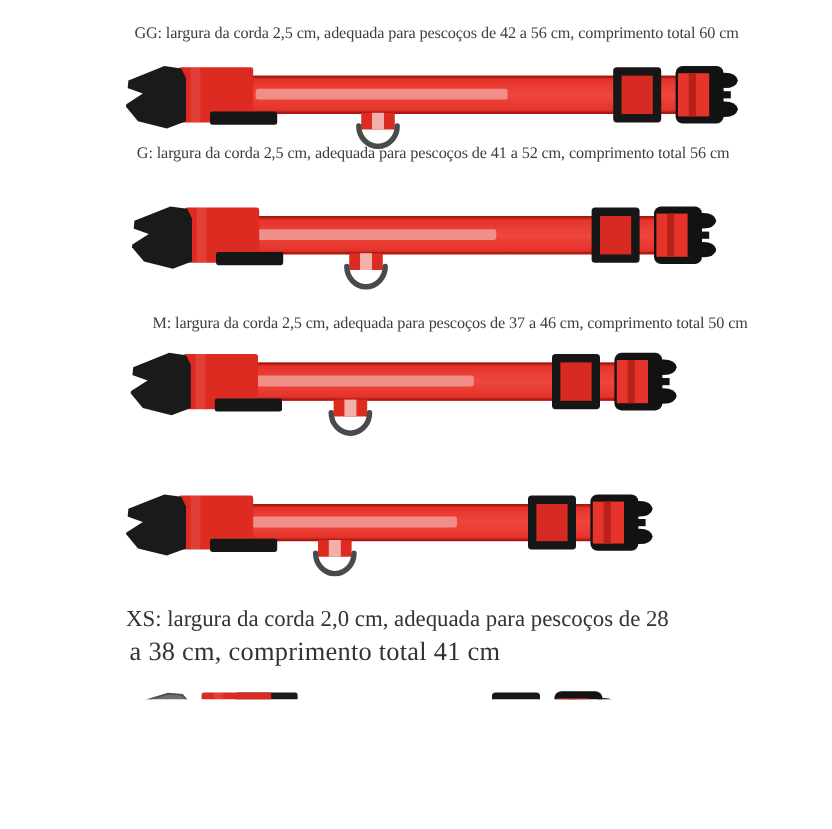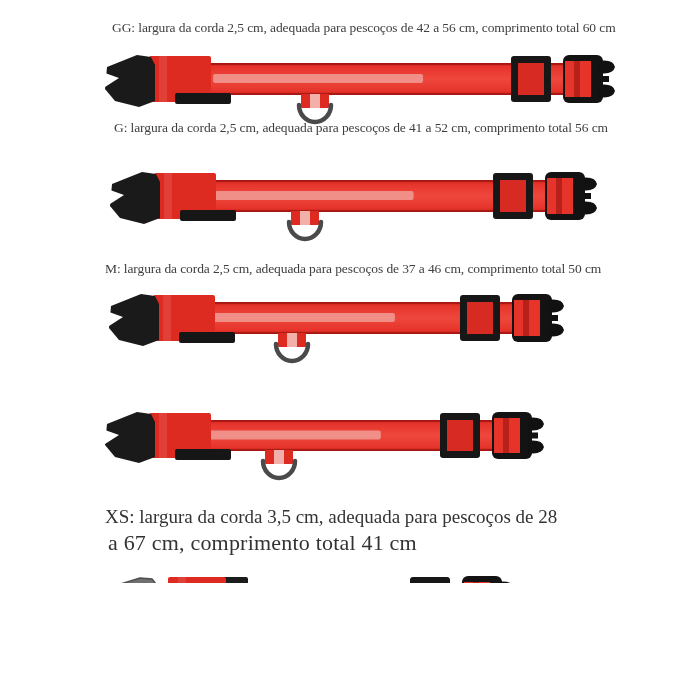--- a/index.html
+++ b/index.html
@@ -88,21 +88,21 @@
         <rect x="439" y="10" width="26" height="36" fill="#e6342b"></rect>
         <rect x="448" y="10" width="6" height="36" fill="#b7211a"></rect>
         <g>
           <path d="M 473 10 Q 487 8 489 16 Q 487 24 473 22 Z" fill="#111111"></path>
           <path d="M 473 34 Q 487 32 489 40 Q 487 48 473 46 Z" fill="#111111"></path>
           <rect x="473" y="25" width="10" height="6" fill="#111111"></rect>
         </g>
       </svg>
     </div>
 
-  <p class="desc" style="left:90px;top:261px">M: largura da corda 2,5 cm, adequada para pescoços de 37 a 46 cm, comprimento total 50 cm</p>
+  <p class="desc" style="left:112px;top:261px">M: largura da corda 2,5 cm, adequada para pescoços de 37 a 46 cm, comprimento total 50 cm</p>
   <div class="collar" style="left:92px;top:290px">
       <svg width="457" height="88" viewBox="0 0 457 88">
         <defs>
           <linearGradient id="strap2" x1="0" y1="0" x2="0" y2="1">
             <stop offset="0" stop-color="#c32119"></stop>
             <stop offset="0.12" stop-color="#e6342b"></stop>
             <stop offset="0.5" stop-color="#ee473d"></stop>
             <stop offset="0.88" stop-color="#e6342b"></stop>
             <stop offset="1" stop-color="#c32119"></stop>
           </linearGradient>
@@ -161,22 +161,22 @@
         <rect x="391" y="10" width="26" height="35" fill="#e6342b"></rect>
         <rect x="400" y="10" width="6" height="35" fill="#b7211a"></rect>
         <g>
           <path d="M 425 10 Q 439 8 441 16 Q 439 24 425 22 Z" fill="#111111"></path>
           <path d="M 425 33 Q 439 31 441 39 Q 439 47 425 45 Z" fill="#111111"></path>
           <rect x="425" y="24.5" width="10" height="6" fill="#111111"></rect>
         </g>
       </svg>
     </div>
 
-  <p class="desc xs1" style="left:90px;top:506px">XS: largura da corda 3,5 cm, adequada para pescoços de 28</p>
-  <p class="desc xs2" style="left:93px;top:530px">a 67 cm, comprimento total 41 cm</p>
+  <p class="desc xs1" style="left:90px;top:506px">XS: largura da corda 2,0 cm, adequada para pescoços de 28</p>
+  <p class="desc xs2" style="left:93px;top:530px">a 38 cm, comprimento total 41 cm</p>
   <div class="collar" style="left:95px;top:572px">
       <svg width="404" height="55" viewBox="0 0 404 55">
         <defs>
           <linearGradient id="strap4" x1="0" y1="0" x2="0" y2="1">
             <stop offset="0" stop-color="#c32119"></stop>
             <stop offset="0.12" stop-color="#e6342b"></stop>
             <stop offset="0.5" stop-color="#ee473d"></stop>
             <stop offset="0.88" stop-color="#e6342b"></stop>
             <stop offset="1" stop-color="#c32119"></stop>
           </linearGradient>

